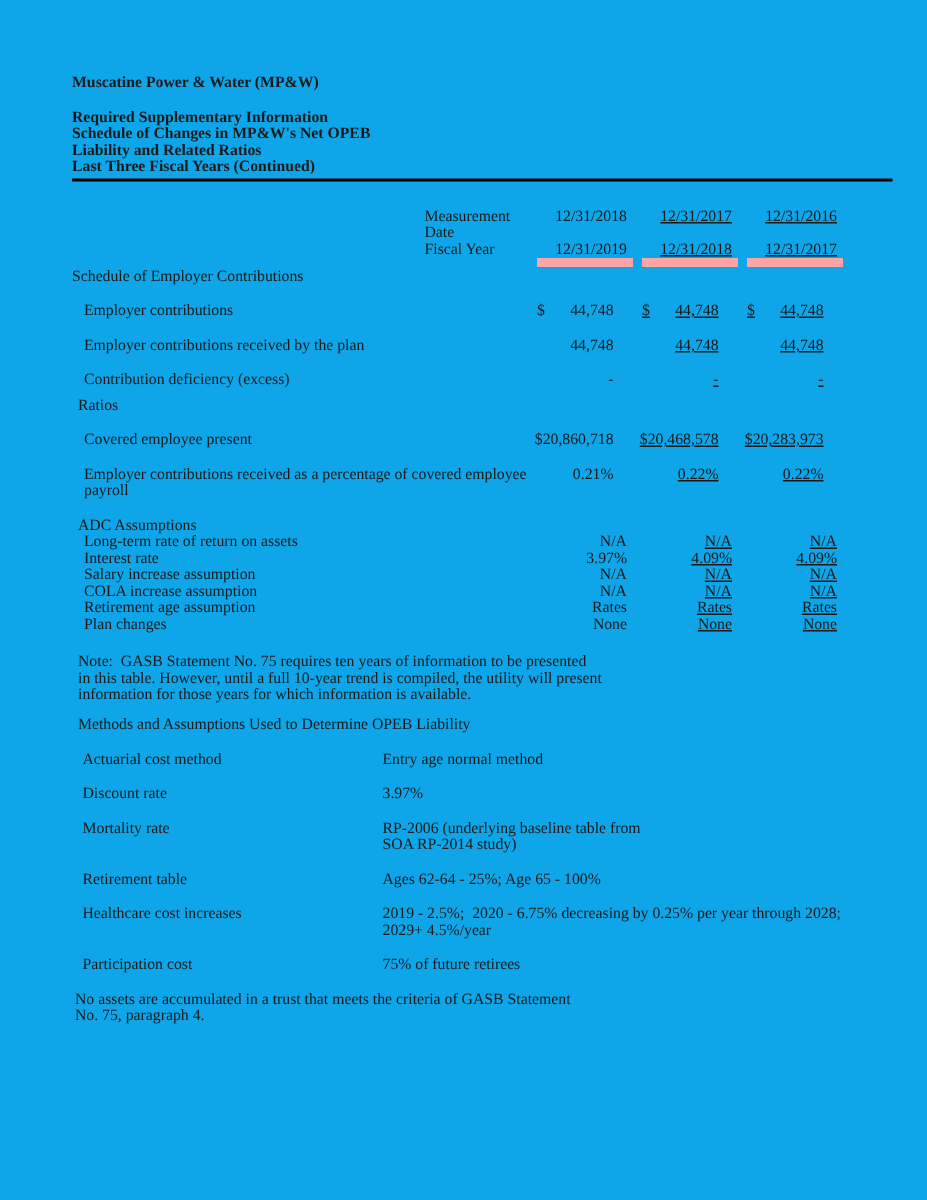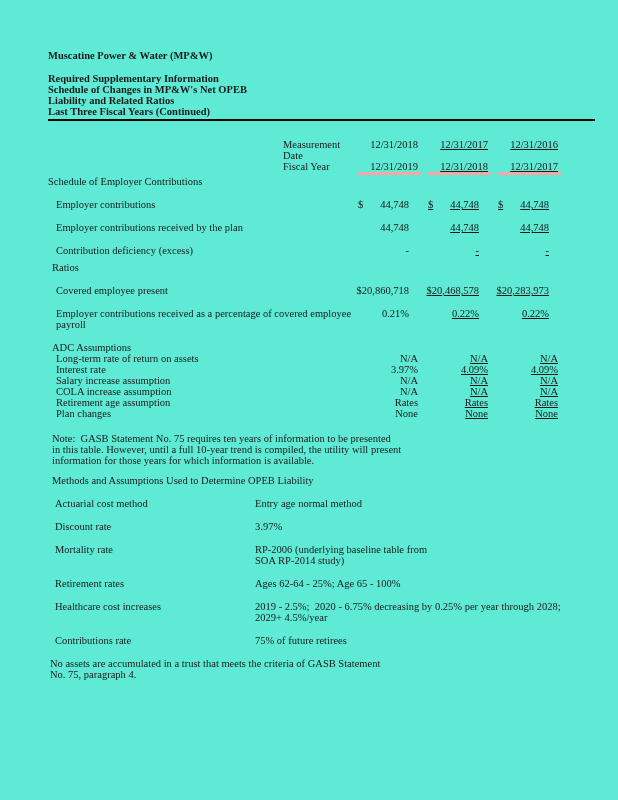--- a/index.html
+++ b/index.html
@@ -1,20 +1,20 @@
 <!DOCTYPE html>
 <html><head>
 <meta charset="utf-8">
 <style>
   html, body { margin: 0; padding: 0; background: #ffffff; }
   .page {
     position: relative;
     width: 618px;
     height: 800px;
-    background: #5eead4;
+    background: #0ea5e9;
     color: #1a1a1a;
     font-family: "Liberation Serif", "DejaVu Serif", serif;
     font-size: 10.5px;
     line-height: 11px;
     box-sizing: border-box;
     padding: 50px 23px 0 48px;
     overflow: hidden;
   }
   .content { width: 547px; }
   .company { font-weight: bold; margin-bottom: 12px; }
@@ -32,21 +32,21 @@
     width: 64px;
     box-sizing: border-box;
     display: flex;
     justify-content: flex-end;
     align-items: baseline;
   }
   .c + .c { margin-left: 6px; text-decoration: underline; }
   .c .cur { margin-right: auto; }
   .c.amt .v { padding-right: 13px; margin-top: 12px; }
   .c.txt .v { padding-right: 4px; }
-  .c.ul { border-bottom: 3px solid #fca5a5; }
+  .c.ul { border-bottom: 6px solid #fca5a5; }
   .ghead { padding-left: 4px; }
   .ghead.u { text-decoration: underline; }
   .sect-gap-a { margin-top: 12px; }
   .sect-gap-b { margin-top: 6px; }
   .schedule-title { margin-top: 1px; }
   
   .multiline { white-space: pre-wrap; }
   .note { margin-top: 14px; padding-left: 4px; }
   .methods-heading { margin-top: 9px; padding-left: 4px; }
   .mrow { display: flex; margin-top: 12px; }
@@ -252,30 +252,30 @@
     <div class="mrow">
       <div class="mlbl">Discount rate</div>
       <div class="mval multiline">3.97%</div>
     </div>
     <div class="mrow">
       <div class="mlbl">Mortality rate</div>
       <div class="mval multiline">RP-2006 (underlying baseline table from
 SOA RP-2014 study)</div>
     </div>
     <div class="mrow">
-      <div class="mlbl">Retirement rates</div>
+      <div class="mlbl">Retirement table</div>
       <div class="mval multiline">Ages 62-64 - 25%; Age 65 - 100%</div>
     </div>
     <div class="mrow">
       <div class="mlbl">Healthcare cost increases</div>
       <div class="mval multiline">2019 - 2.5%;  2020 - 6.75% decreasing by 0.25% per year through 2028;
 2029+ 4.5%/year</div>
     </div>
     <div class="mrow">
-      <div class="mlbl">Contributions rate</div>
+      <div class="mlbl">Participation cost</div>
       <div class="mval multiline">75% of future retirees</div>
     </div>
 
     <div class="footnote multiline">No assets are accumulated in a trust that meets the criteria of GASB Statement
 No. 75, paragraph 4.</div>
 
   </div>
 </div>
 
 </body></html>

